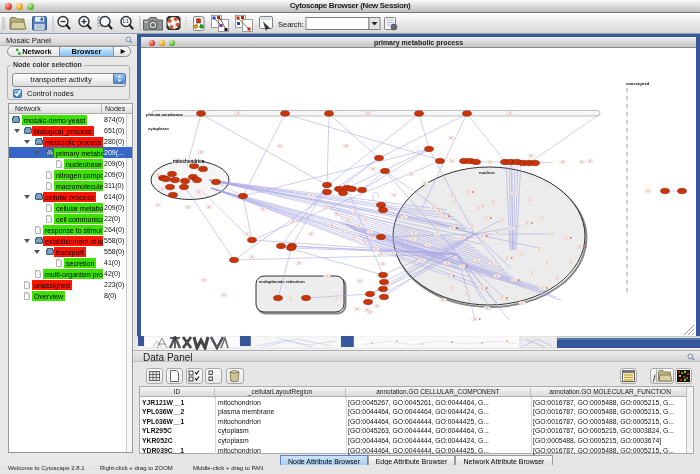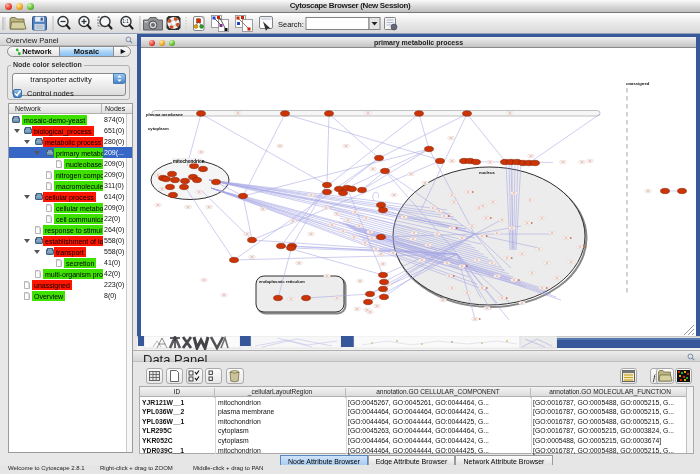--- a/index.html
+++ b/index.html
@@ -14,21 +14,21 @@
 #toolbar { left:0; top:13px; width:700px; height:21px; background:linear-gradient(#ffffff,#e8e8e8 55%,#d9d9d9); border-bottom:1px solid #92a0ba; }
 
 #cp-title { left:0; top:34px; width:137px; height:12px; background:linear-gradient(#ececec,#d4d4d4); border-bottom:1px solid #b4b4b4; }
 #cp-title .t { position:absolute; left:6px; top:2px; font-size:7.5px; color:#222; }
 #cp-body { left:0; top:46px; width:137px; height:420px; background:#e8e8e8; }
 .tabbar { position:absolute; left:7px; top:0px; width:124px; height:11px; border:1px solid #8e8e8e; border-radius:5.5px; background:linear-gradient(#fdfdfd,#e3e3e3); overflow:hidden; }
 .tab { position:absolute; top:0; height:9px; font-size:7.5px; font-weight:bold; line-height:9.5px; text-align:center; color:#111; }
 .tab.sel { background:linear-gradient(#e6f3fd 0%,#a6d2f6 55%,#8ec2f2 100%); height:9px; }
 .gbox { position:absolute; left:7px; top:19px; width:123px; height:35px; border:1px solid #b2b2b2; border-radius:3px; }
 .glabel { position:absolute; left:11px; top:15px; font-size:7px; font-weight:bold; color:#333; background:#e8e8e8; padding:0 2px; }
-.combo { position:absolute; left:12px; top:27px; width:114px; height:23px; border:1px solid #8a8a8a; border-radius:3px; background:linear-gradient(#ffffff,#dcdcdc);padding-left:26px; }
+.combo { position:absolute; left:12px; top:27px; width:114px; height:14px; border:1px solid #8a8a8a; border-radius:3px; background:linear-gradient(#ffffff,#dcdcdc);padding-left:26px; }
 .combo .txt { position:absolute; left:0; right:16px; top:1px; text-align:center; font-size:7.5px; color:#111; }
 .combo .step { position:absolute; right:-1px; top:-1px; width:13px; height:11px; border-radius:0 3px 3px 0; background:linear-gradient(#9cc6ef,#4886c9); border:1px solid #4a7bb0; }
 .cbx { position:absolute; left:13px; top:43px; width:9px; height:9px; border-radius:2px; background:linear-gradient(#8dc0ee,#3a7cc4); border:1px solid #3b6ea6; }
 .cbxl { position:absolute; left:27px; top:43px; font-size:7.5px; color:#111; }
 #tree { left:8px; top:103px; width:125px; height:350px; background:#fff; border:1px solid #9a9a9a; }
 #tree .hdr { position:absolute; left:0; top:0; width:100%; height:10px; background:linear-gradient(#f8f8f8,#dedede); border-bottom:1px solid #b0b0b0; font-size:7px; color:#222; }
 .trow { position:absolute; left:0; width:123px; height:11px; font-size:7px; line-height:11px; white-space:nowrap; }
 .trow .lbl { padding:1px 2px; }
 .trow .val { position:absolute; left:95px; top:0; color:#111; }
 .g { background:#3fe100; color:#000; }
@@ -39,21 +39,21 @@
 #status { left:0; top:465px; width:700px; height:9px; background:#e5e5e5; font-size:6px; color:#222; }
 
 #frame { left:137px; top:34px; width:563px; height:302px; background:#37599a; }
 #ftitle { position:absolute; left:4px; top:3px; right:4px; height:11px; background:linear-gradient(#efefef,#c3c3c3); border-bottom:1px solid #8a8a8a; }
 #ftitle .t { position:absolute; left:0; right:0; text-align:center; font-size:7px; font-weight:bold; color:#222; line-height:11px; }
 .flight { position:absolute; top:2.5px; width:6px; height:6px; border-radius:50%; }
 #canvas { position:absolute; left:4px; top:14px; width:555px; height:288px; background:#fff; overflow:hidden; }
 
 
 #dp-title { left:133px; top:350px; width:567px; height:12px; background:linear-gradient(#ececec,#d4d4d4); border-top:1px solid #b0b0b0; border-bottom:1px solid #c0c0c0; }
-#dp-title .t { position:absolute; left:10px; top:1px; font-size:13px; color:#222; }
+#dp-title .t { position:absolute; left:10px; top:1px; font-size:10px; color:#222; }
 #dp-body { left:133px; top:362px; width:567px; height:104px; background:#e6e6e6; }
 .dbtn { position:absolute; top:6px; width:17px; height:16px; border:1px solid #aaa; border-radius:3px; background:linear-gradient(#fcfcfc,#e8e8e8); }
 #dtable { position:absolute; left:6px; top:24px; width:555px; height:68px; background:#fff; border:1px solid #aaa; }
 #dtable .hd { position:absolute; left:0; top:0; width:100%; height:10px; background:linear-gradient(#f4f4f4,#dcdcdc); border-bottom:1px solid #b0b0b0; font-size:6.5px; color:#222; }
 .drow { position:absolute; left:0; width:546px; height:9.6px; font-size:6.8px; color:#111; white-space:nowrap; }
 .dcell { position:absolute; top:0; overflow:hidden; line-height:9.6px; }
 .dtabs { position:absolute; left:147px; top:93px; height:11px; font-size:7px; }
 .dtab { position:absolute; top:0; height:11px; line-height:11px; border:1px solid #9a9a9a; background:linear-gradient(#fdfdfd,#e0e0e0); text-align:center; }
 
 .tri { position:absolute; top:4px; width:0; height:0; border-left:3px solid transparent; border-right:3px solid transparent; border-top:4px solid #555; }
@@ -168,34 +168,34 @@
           <line x1="2.5" y1="4" x2="9.5" y2="4" stroke="#99aacc" stroke-width="0.8"></line>
           <line x1="2.5" y1="6.5" x2="9.5" y2="6.5" stroke="#99aacc" stroke-width="0.8"></line>
           <line x1="2.5" y1="9" x2="9.5" y2="9" stroke="#99aacc" stroke-width="0.8"></line>
           <circle cx="10" cy="11" r="3" fill="#667" stroke="#445" stroke-width="0.6"></circle>
         </g>
 </svg>
     </div>
 </div>
 
 <div class="abs" id="cp-title">
-    <div class="t">Overview Panel</div>
+    <div class="t">Mosaic Panel</div>
 <svg width="8" height="8" viewBox="0 0 8 8" style="position:absolute;right:4px;top:2px;">
       <circle cx="3.4" cy="3.4" r="2.4" fill="none" stroke="#7a8dad" stroke-width="1"></circle>
       <line x1="5.2" y1="5.2" x2="7.2" y2="7.2" stroke="#7a8dad" stroke-width="1.2"></line>
     </svg>
   </div>
 <div class="abs" id="cp-body">
   <div class="tabbar">
     <div class="tab" style="left:0; width:51px;"><svg width="7" height="8" viewBox="0 0 8 9" style="vertical-align:-1.5px;">
           <circle cx="2.5" cy="2" r="1.6" fill="#2db52d"></circle>
           <circle cx="5" cy="6.5" r="1.6" fill="#2db52d"></circle>
           <line x1="2.5" y1="2" x2="5" y2="6.5" stroke="#2db52d" stroke-width="0.7"></line>
         </svg>Network</div>
-    <div class="tab sel" style="left:51px; width:54px; border-left:1px solid #8e8e8e;">Mosaic</div>
+    <div class="tab sel" style="left:51px; width:54px; border-left:1px solid #8e8e8e;">Browser</div>
     <div class="tab" style="left:105px; width:19px; border-left:1px solid #8e8e8e; font-size:6px;">▶</div>
   </div>
   <div class="gbox"></div>
   <div class="glabel">Node color selection</div>
   <div class="combo">
       <div class="txt">transporter activity</div>
       <div class="step">
         <svg width="11" height="9" viewBox="0 0 11 9" style="display:block;">
           <path d="M3.2 3.6 L5.5 1.2 L7.8 3.6 Z" fill="#fff"></path>
           <path d="M3.2 5.4 L5.5 7.8 L7.8 5.4 Z" fill="#fff"></path>

